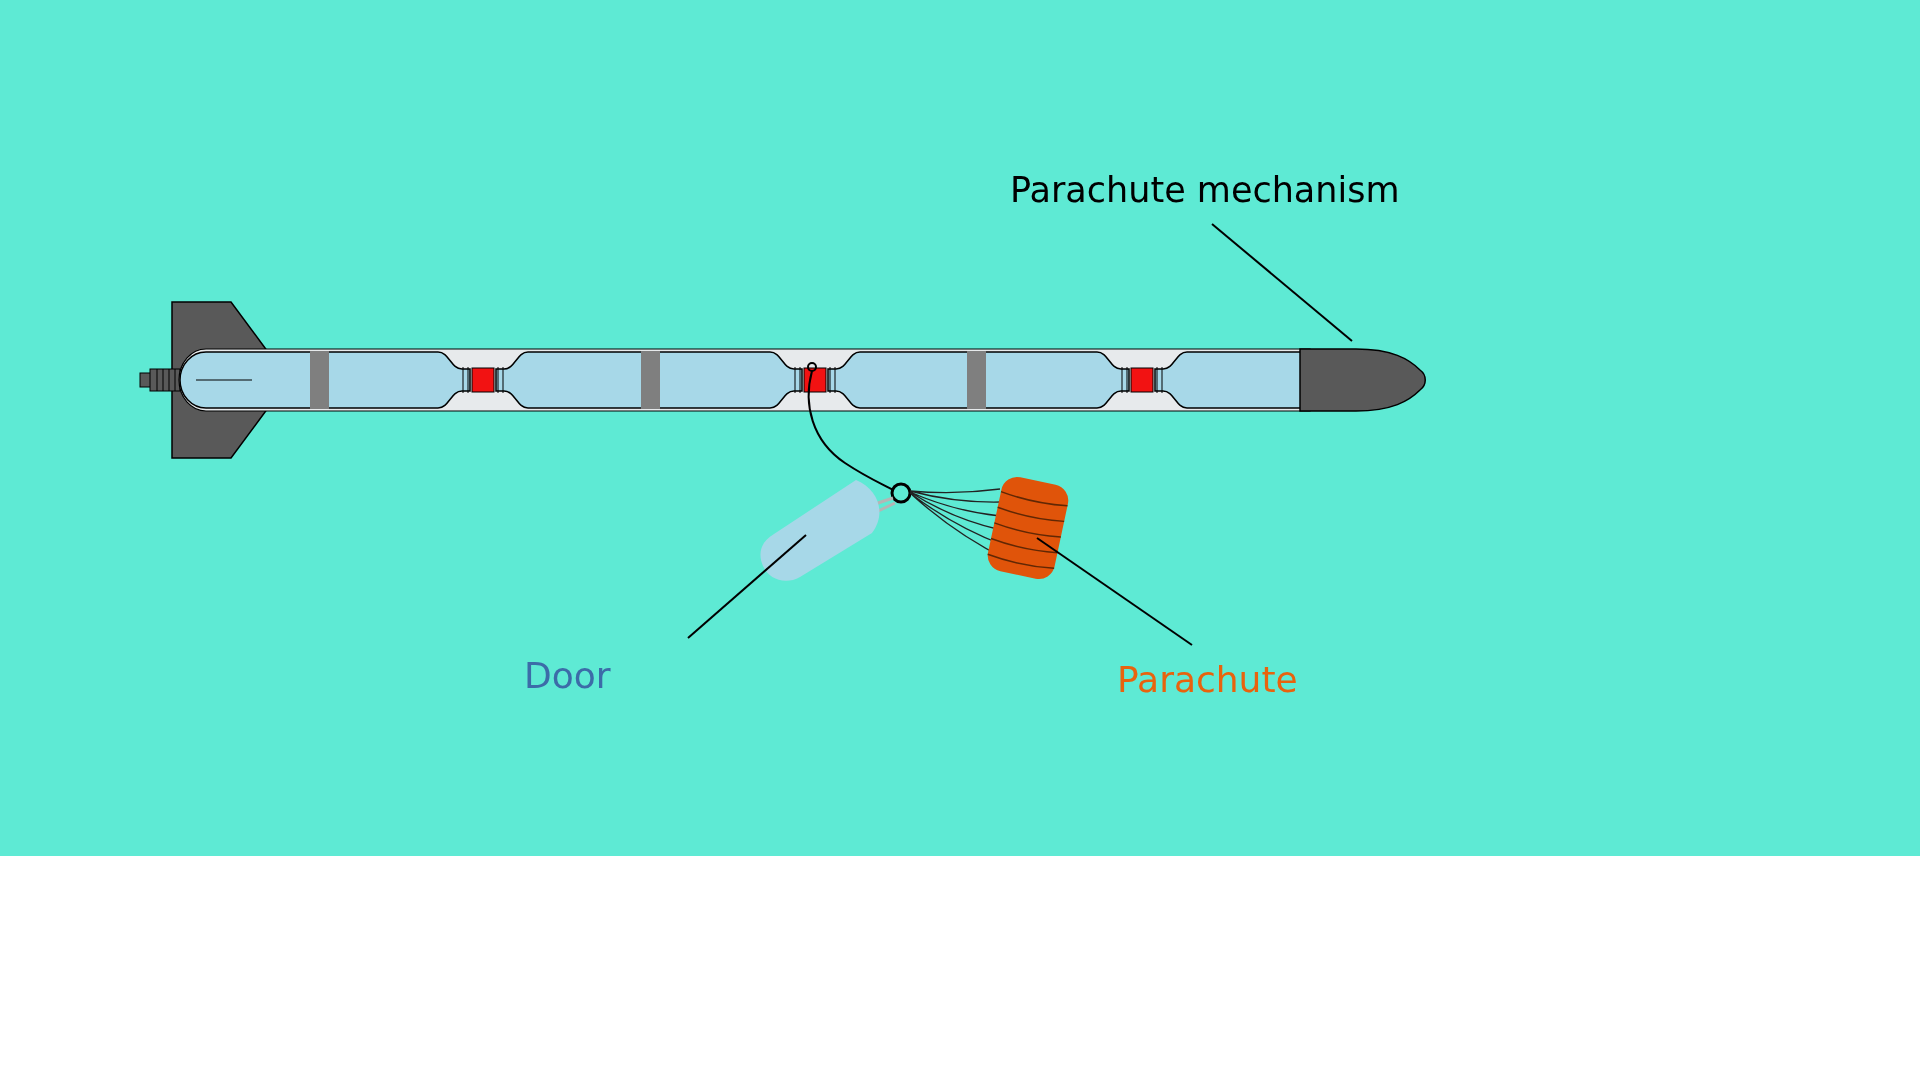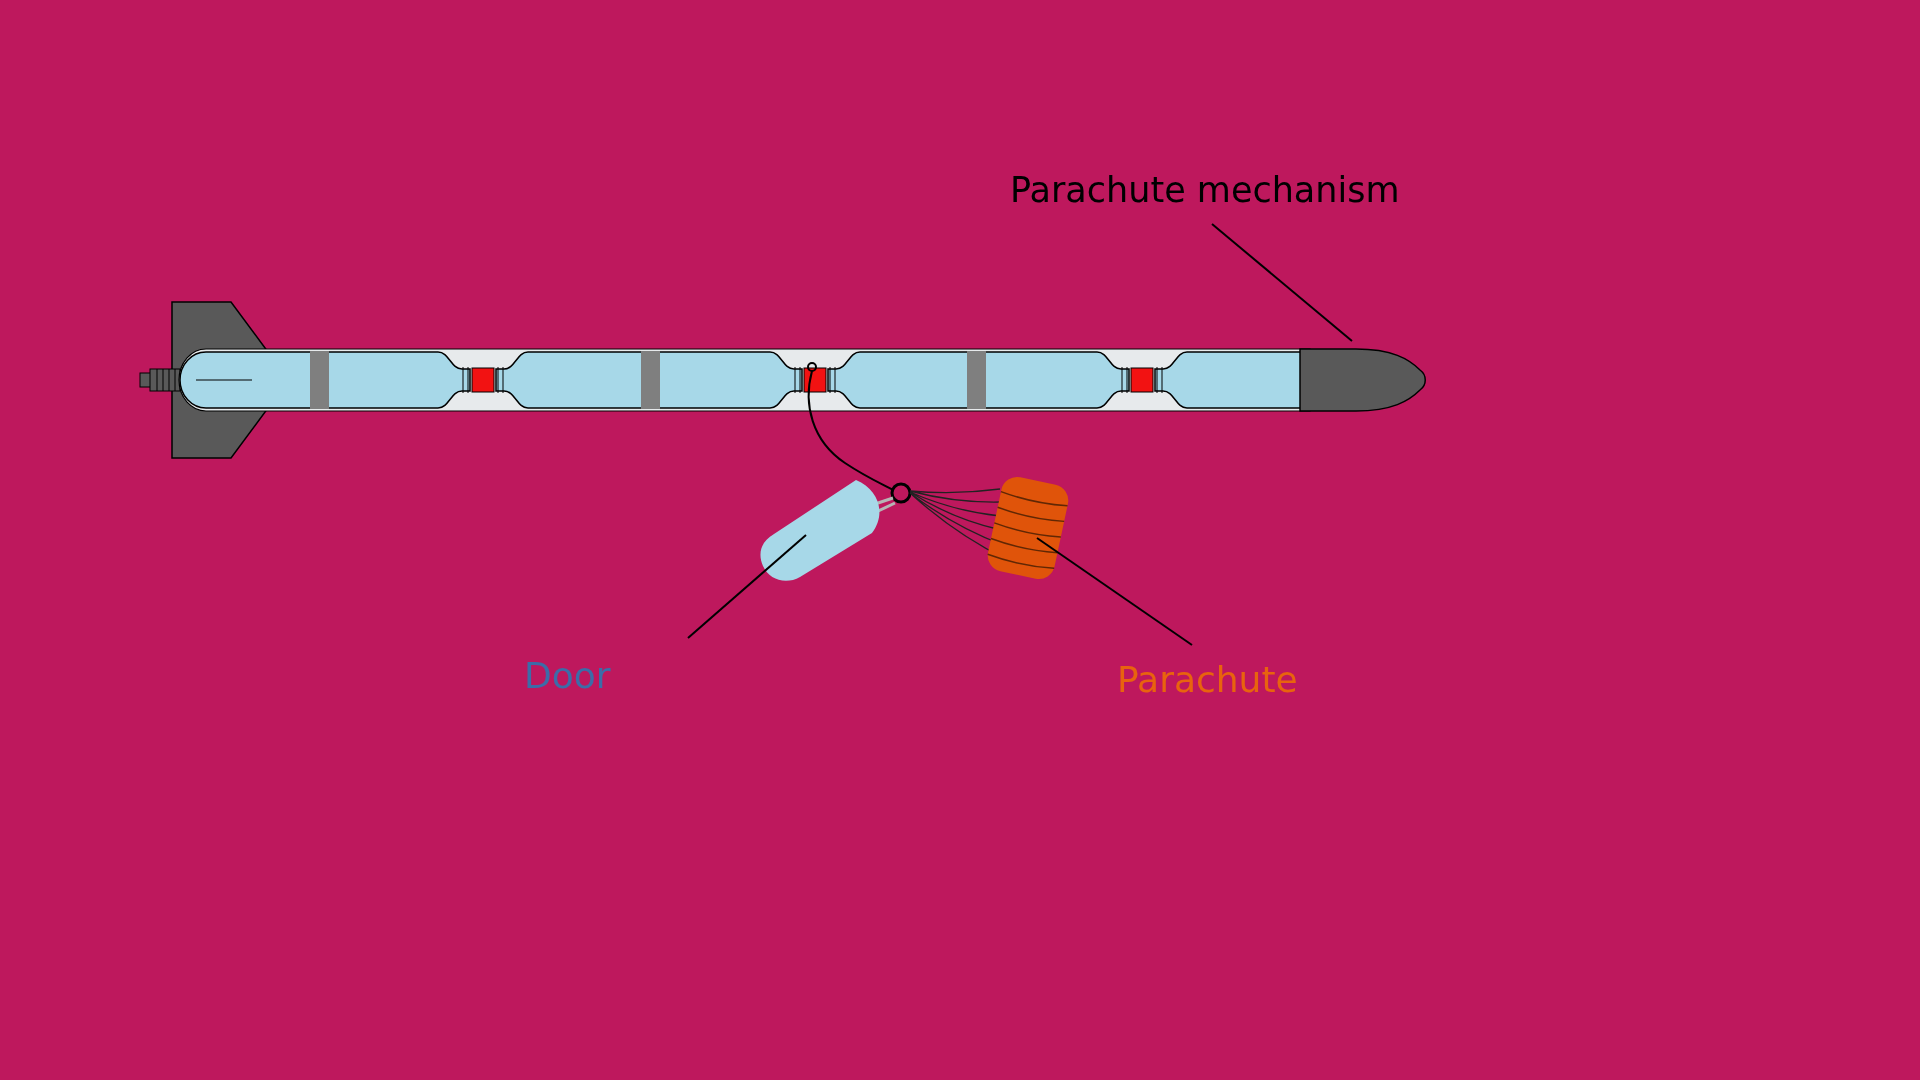--- a/index.html
+++ b/index.html
@@ -1,16 +1,16 @@
 <!DOCTYPE html>
 <html><head>
 <meta charset="utf-8">
 <style>
   html,body{margin:0;padding:0;background:#ffffff;}
-  .stage{position:relative;width:1920px;height:1080px;background:#be185d;overflow:hidden;}
+  .stage{position:relative;width:1920px;height:856px;background:#5eead4;overflow:hidden;}
   svg{display:block;}
   text{font-family:"DejaVu Sans","Liberation Sans",sans-serif;}
 </style>
 </head>
 <body>
 
 <div class="stage">
 <svg width="1920" height="1080" viewBox="0 0 1920 1080">
 
   <g>

